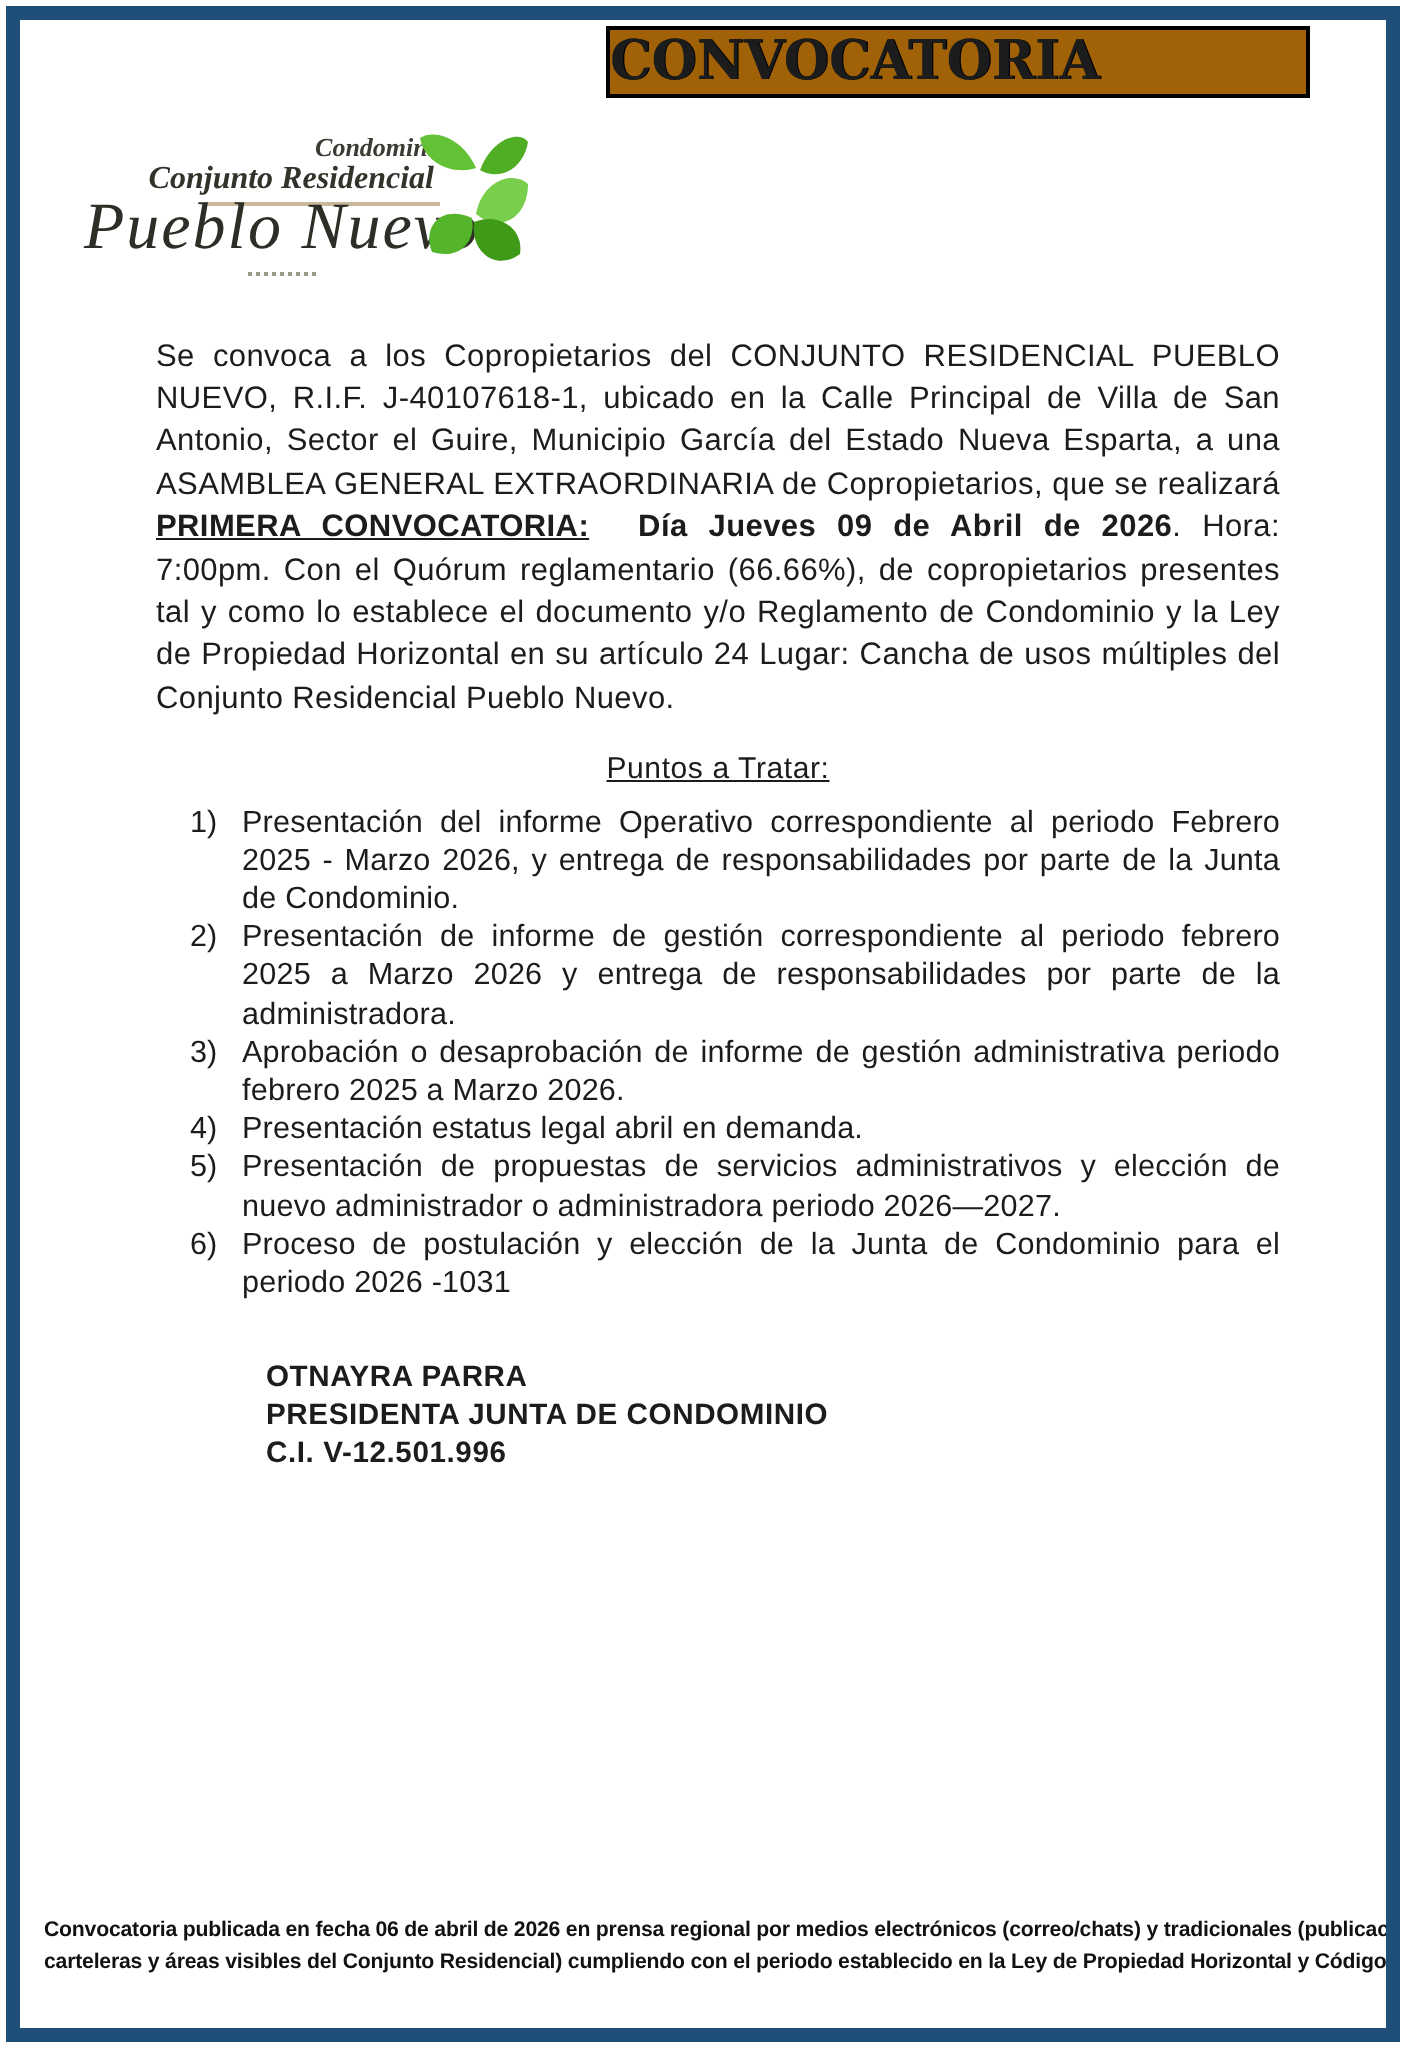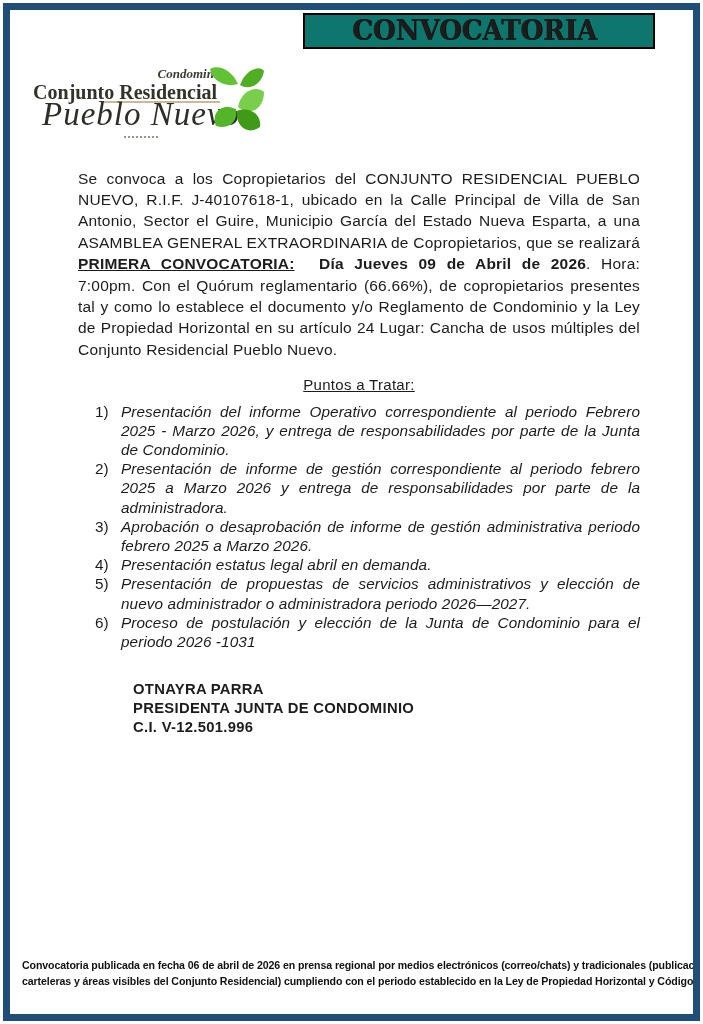--- a/index.html
+++ b/index.html
@@ -11,41 +11,41 @@
     border:7px solid var(--border_navy,#1f4e79);
     background:#ffffff;
     font-family:"Liberation Sans", sans-serif;
     color:#1c1c1c;
     overflow:hidden;
   }
   
   .title-box{
     position:absolute;left:293px;top:3px;width:352px;height:36px;
     box-sizing:border-box;border:2px solid #000;
-    display:flex;align-items:center;justify-content:center;
-    padding-right:9px;background:#0f766e;
+    display:flex;align-items:center;justify-content:flex-start;
+    padding-right:9px;background:#a16207;
   }
   .title-text{
     font-family:"DejaVu Serif", serif;
     font-weight:bold;font-size:26px;letter-spacing:0px;
     transform:scaleY(1.05);
     text-shadow:0.6px 0 0 #000;
     white-space:nowrap;
   }
   
   .logo{position:absolute;left:30px;top:50px;width:210px;height:88px;}
   .logo-condominio{
     position:absolute;right:26px;top:6px;
     font-family:"Liberation Serif", serif;font-style:italic;font-weight:bold;
     font-size:13px;color:#3b3b33;
   }
   .logo-conjunto{
     position:absolute;right:33px;top:21px;
-    font-family:"Liberation Serif", serif;font-weight:bold;
-    font-size:20px;color:#33332b;white-space:nowrap;
+    font-family:"Liberation Serif", serif;font-style:italic;font-weight:bold;
+    font-size:16px;color:#33332b;white-space:nowrap;
   }
   .logo-rule{
     position:absolute;right:30px;top:41px;width:118px;height:2px;
     background:var(--logo_rule,#c9b89a);
   }
   .logo-pueblo{
     position:absolute;left:2px;top:36px;
     font-family:"Liberation Serif", serif;font-style:italic;
     font-size:33px;color:#2e2e28;white-space:nowrap;letter-spacing:1px;
   }
@@ -62,21 +62,21 @@
   }
   .bold{font-weight:bold;margin-left:14px;}
   .bold-underline{font-weight:bold;text-decoration:underline;}
   .agenda-heading{
     margin-top:14px;text-align:center;font-size:15px;
     text-decoration:underline;letter-spacing:0.3px;
   }
   .agenda{margin-top:9px;}
   .agenda-item{display:flex;font-size:15.3px;line-height:19.2px;padding-left:17px;}
   .agenda-num{flex:0 0 26px;}
-  .agenda-text{flex:1;text-align:justify;letter-spacing:0.1px;font-style:italic;}
+  .agenda-text{flex:1;text-align:justify;letter-spacing:0.1px;}
   .closing{margin-top:41px;font-weight:bold;font-size:15.5px;letter-spacing:0.2px;}
   .signature{
     margin-top:29px;margin-left:55px;
     text-align:left;font-weight:bold;font-size:14.8px;line-height:19px;
     letter-spacing:0.3px;
   }
   
   .footer{
     position:absolute;left:12px;right:10px;top:948px;
     font-weight:bold;font-size:10.6px;line-height:15.5px;

